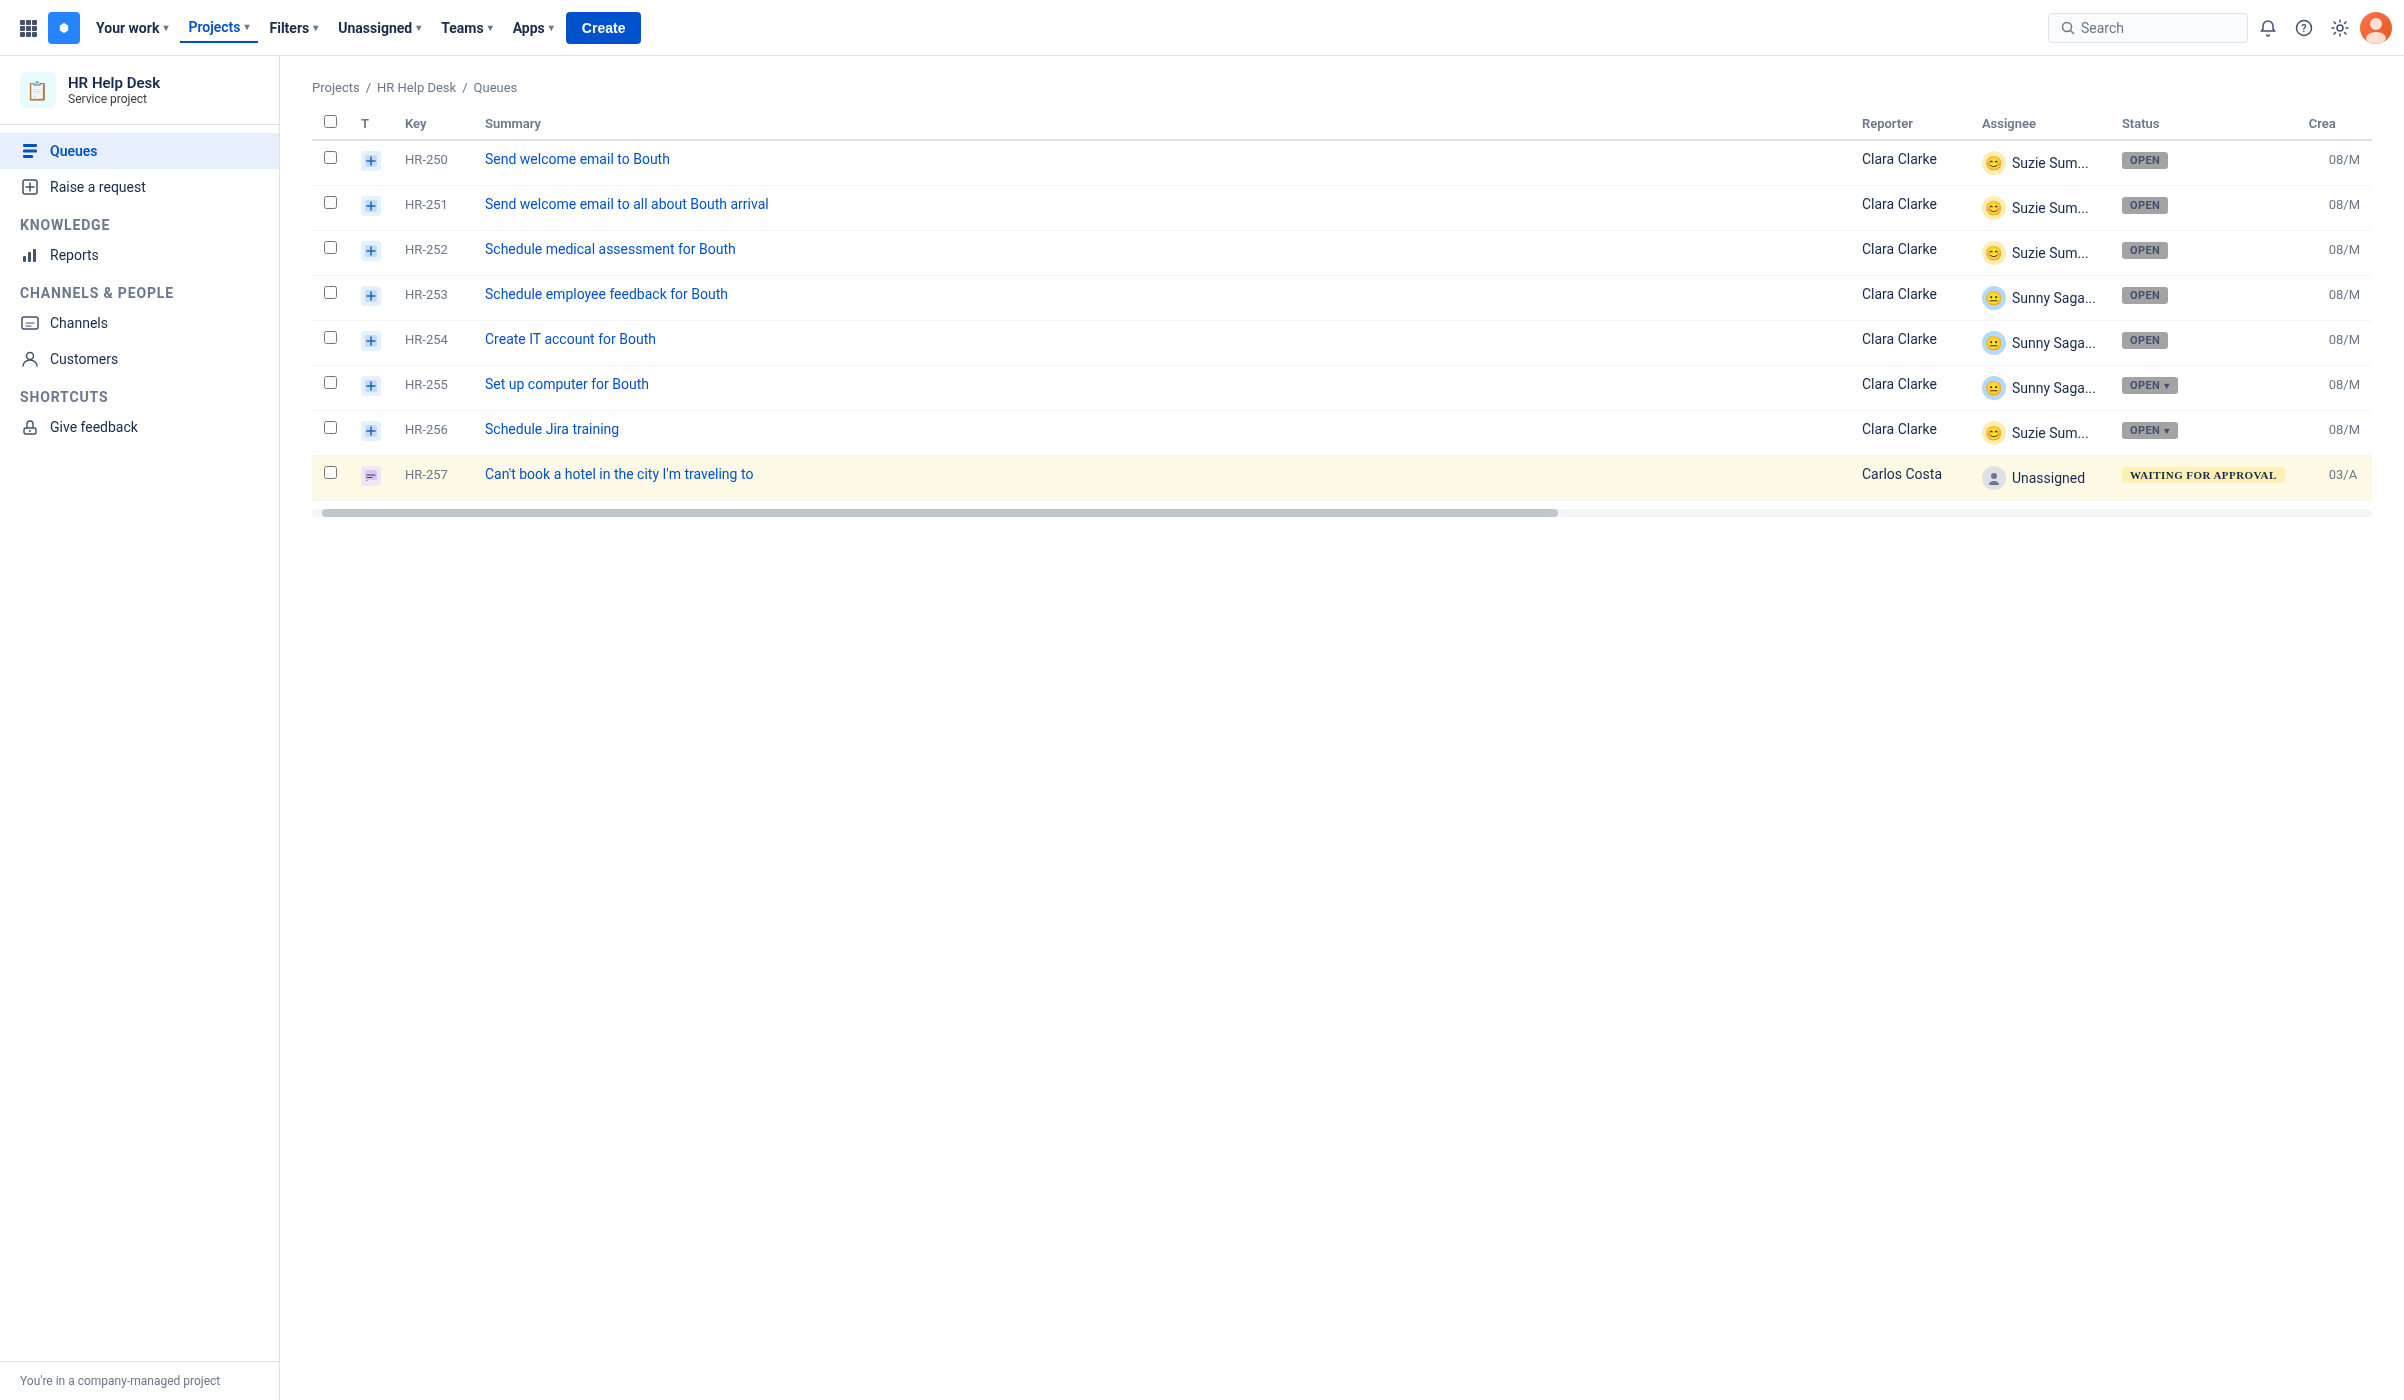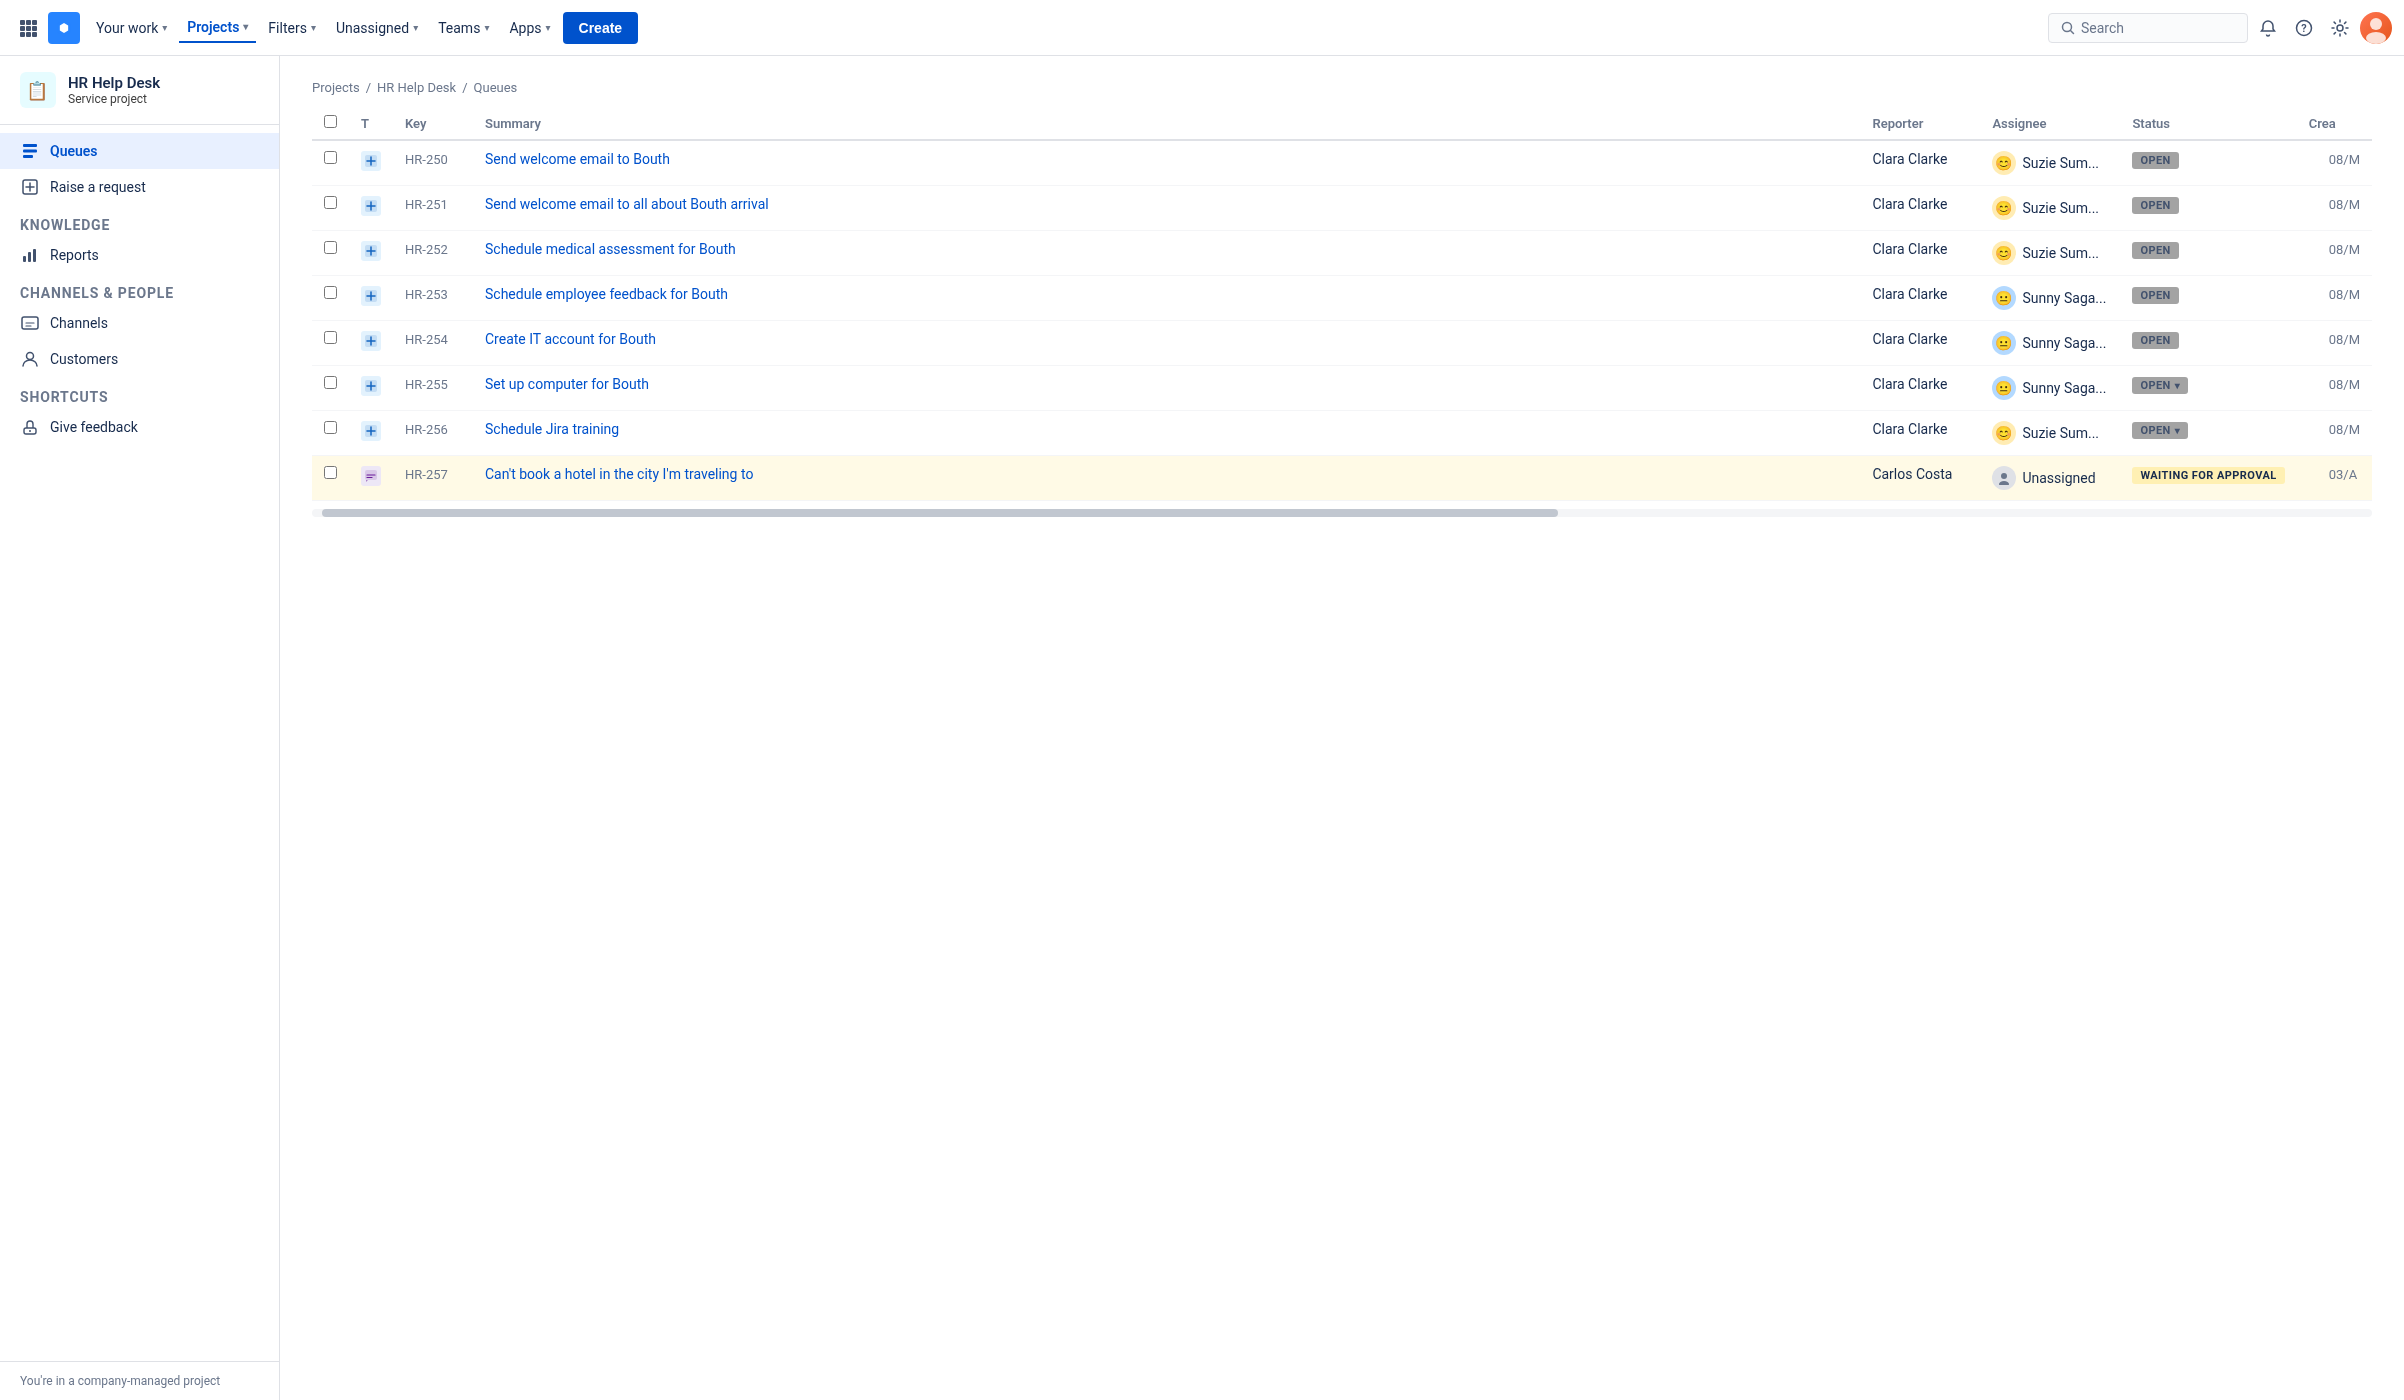--- a/index.html
+++ b/index.html
@@ -10,21 +10,21 @@
       display: flex; align-items: center; height: 56px;
       background: #fff; border-bottom: 1px solid #DFE1E6;
       padding: 0 12px; gap: 4px; position: sticky; top: 0; z-index: 100;
     }
     .topnav-grid-icon { width: 32px; height: 32px; display: flex; align-items: center; justify-content: center; cursor: pointer; color: #42526E; }
     .topnav-logo { width: 32px; height: 32px; background: #2684FF; border-radius: 4px; display: flex; align-items: center; justify-content: center; margin-right: 4px; }
     .topnav-logo svg { width: 20px; height: 20px; }
     .topnav-item {
       display: flex; align-items: center; gap: 4px;
       padding: 6px 8px; border-radius: 4px; cursor: pointer;
-      font-size: 14px; font-weight: 400; color: #172B4D;
+      font-size: 14px; font-weight: 700; color: #172B4D;
       white-space: nowrap;
     }
     .topnav-item.active { color: #0052CC; font-weight: 600; border-bottom: 2px solid #0052CC; border-radius: 0; }
     .topnav-chevron { font-size: 10px; color: #6B778C; }
     .topnav-spacer { flex: 1; }
     .topnav-create-btn {
       background: #0052CC; color: #fff; border: none;
       border-radius: 4px; padding: 8px 16px; font-weight: 600;
       font-size: 14px; cursor: pointer; white-space: nowrap; text-align: center;
     }
@@ -136,21 +136,21 @@
     .issue-key { color: #6B778C; font-size: 13px; white-space: nowrap; }
     .issue-summary-link { color: #0052CC; text-decoration: none; font-size: 14px; }
 
     .status-badge {
       display: inline-flex; align-items: center; gap: 4px;
       background: #a3a3a3; border-radius: 3px;
       padding: 2px 8px; font-size: 11px; font-weight: 700;
       color: #42526E; white-space: nowrap; letter-spacing: 0.04em;
     }
     .status-badge.waiting {
-      background: #FFF0B3; color: #172B4D;
+      background: #FFF0B3; color: #172B4D; font-family: Liberation Serif, serif;
     }
     .status-chevron { font-size: 10px; }
 
     .assignee-cell { display: flex; align-items: center; gap: 6px; }
     .avatar-sm {
       width: 24px; height: 24px; border-radius: 50%;
       display: flex; align-items: center; justify-content: center;
       font-size: 11px; font-weight: 700; overflow: hidden; flex-shrink: 0;
     }
     .avatar-suzie { background: #FFECB3; }

